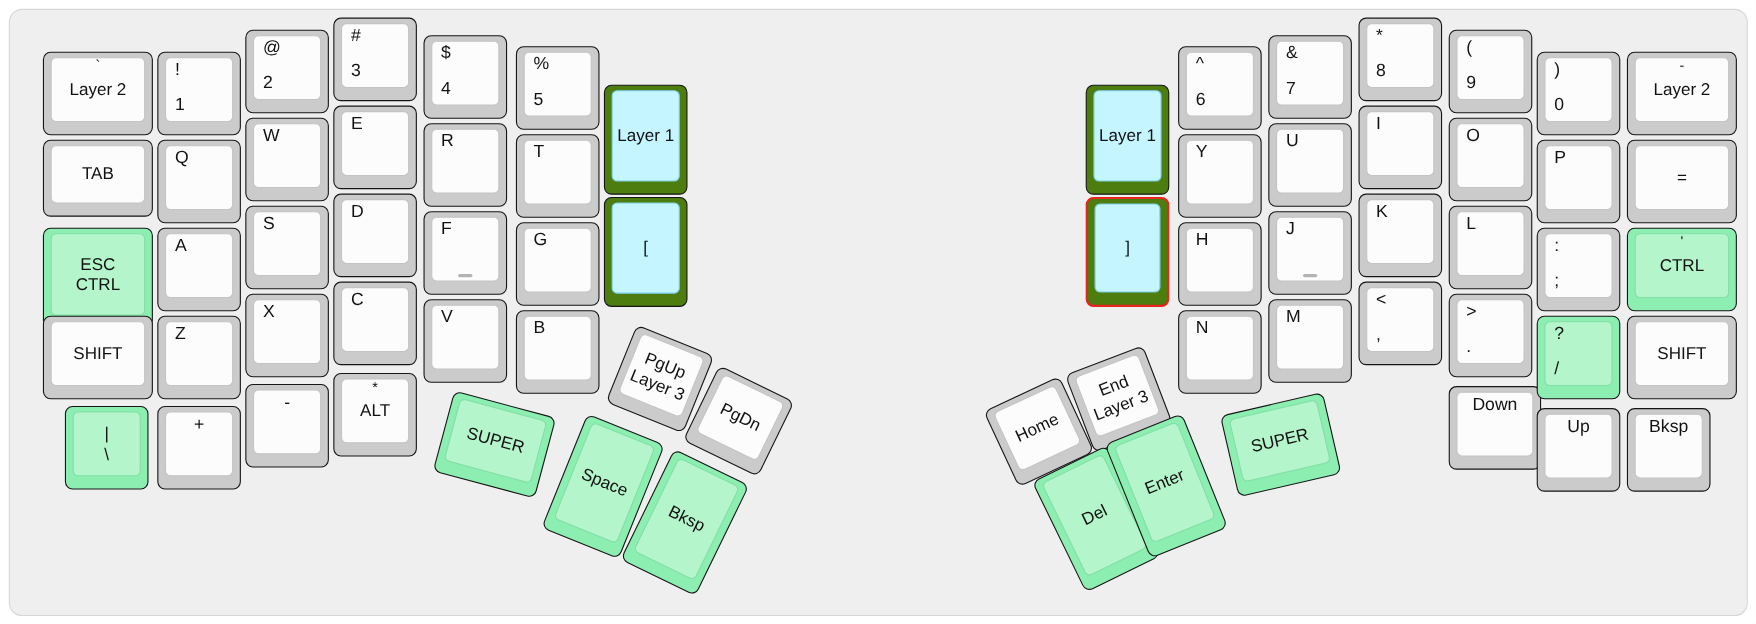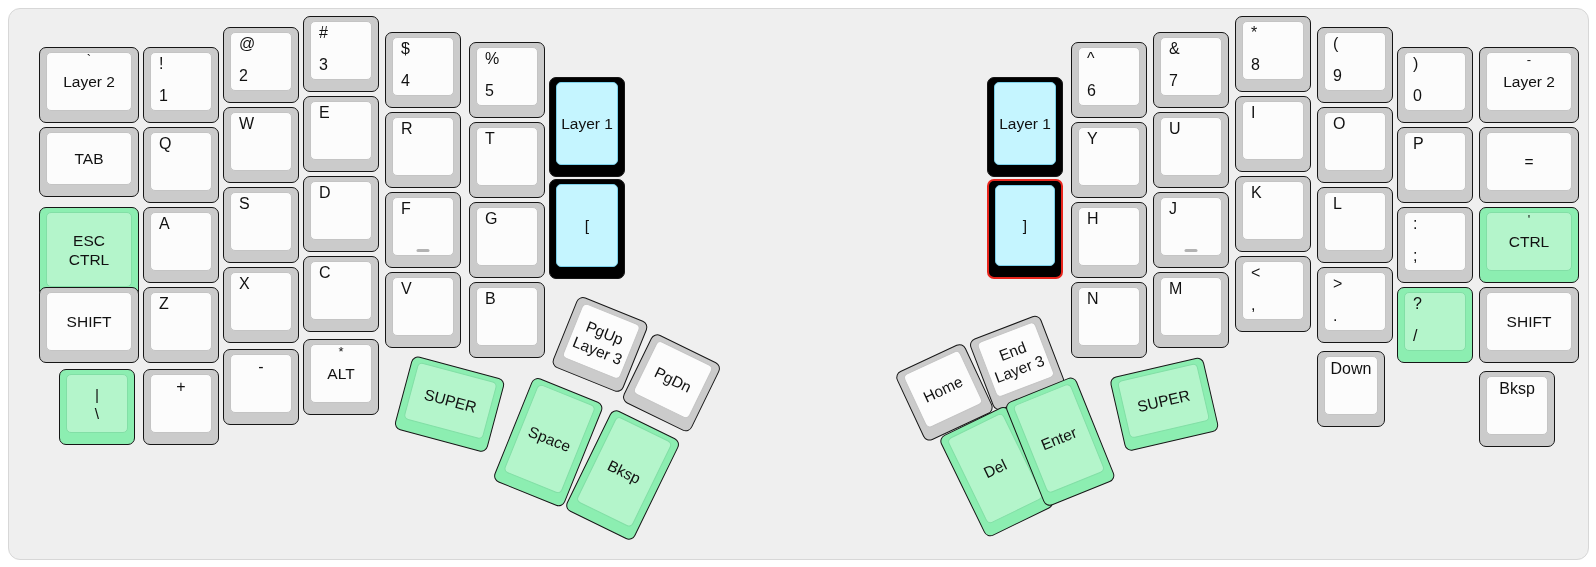--- a/index.html
+++ b/index.html
@@ -7,21 +7,21 @@
   .stage{position:absolute;left:0;top:0;width:1596px;height:567px;}
   .panel{position:absolute;left:8px;top:8px;width:1579px;height:550px;background:#efefef;
     border:1px solid #d7d7d7;border-radius:12px;}
   .key{position:absolute;box-sizing:border-box;border:1.5px solid #161616;border-radius:7px;
     transform-origin:0 0;}
   .kt{position:absolute;left:6px;right:6px;top:4px;bottom:11px;border-radius:5px;
     display:flex;flex-direction:column;align-items:center;justify-content:center;
     text-align:center;color:#111;}
   .c-g{background:#cbcbcb;}   .c-g .kt{background:#fcfcfc;border:1px solid #c4c4c4;}
   .c-grn{background:#8ceeb1;} .c-grn .kt{background:#b4f5cb;border:1px solid #82dfa6;}
-  .c-blu{background:#000000;} .c-blu .kt{background:#c5f5ff;border:1px solid #7bd0ea;}
+  .c-blu{background:#4d7c0f;} .c-blu .kt{background:#c5f5ff;border:1px solid #7bd0ea;}
   .red-border{border-color:#e8251c;border-width:2px;}
   .lg-c{font-size:15.5px;line-height:19px;white-space:pre;}
   .lg-tl{position:absolute;left:8px;top:1px;font-size:16px;line-height:20px;}
   .lg-sub{position:absolute;left:8px;top:33px;font-size:16px;line-height:20px;}
   .lg-tc{position:absolute;top:-1px;left:0;right:0;text-align:center;font-size:13px;line-height:15px;}
   .lg-topc{position:absolute;top:2px;left:0;right:0;text-align:center;font-size:16px;line-height:19px;}
   .homing-bar{position:absolute;bottom:3px;left:50%;transform:translateX(-50%);
     width:13px;height:3px;background:#b3b3b3;border-radius:2px;}
 </style>
 </head>
@@ -305,21 +305,21 @@
         <div class="kt">
           <span class="lg-tl">L</span>
         </div>
       </div>
       <div class="key c-g" style="left: 1308px; top: 258px; width: 76px; height: 76px;">
         <div class="kt">
           <span class="lg-tl">&gt;</span>
           <span class="lg-sub">.</span>
         </div>
       </div>
-      <div class="key c-g" style="left: 1308px; top: 342px; width: 68px; height: 76px;">
+      <div class="key c-g" style="left: 1308px; top: 342px; width: 84px; height: 76px;">
         <div class="kt">
           <span class="lg-topc">Down</span>
         </div>
       </div>
       <div class="key c-g" style="left: 1388px; top: 38px; width: 76px; height: 76px;">
         <div class="kt">
           <span class="lg-tl">)</span>
           <span class="lg-sub">0</span>
         </div>
       </div>
@@ -331,20 +331,25 @@
       <div class="key c-g" style="left: 1388px; top: 198px; width: 76px; height: 76px;">
         <div class="kt">
           <span class="lg-tl">:</span>
           <span class="lg-sub">;</span>
         </div>
       </div>
       <div class="key c-grn" style="left: 1388px; top: 278px; width: 76px; height: 76px;">
         <div class="kt">
           <span class="lg-tl">?</span>
           <span class="lg-sub">/</span>
+        </div>
+      </div>
+      <div class="key c-g" style="left: 1388px; top: 362px; width: 76px; height: 76px;">
+        <div class="kt">
+          <span class="lg-topc">Up</span>
         </div>
       </div>
       <div class="key c-g" style="left: 1470px; top: 38px; width: 100px; height: 76px;">
         <div class="kt">
           <span class="lg-tc">-</span>
           <span class="lg-c">Layer 2</span>
         </div>
       </div>
       <div class="key c-g" style="left: 1470px; top: 118px; width: 100px; height: 76px;">
         <div class="kt">

